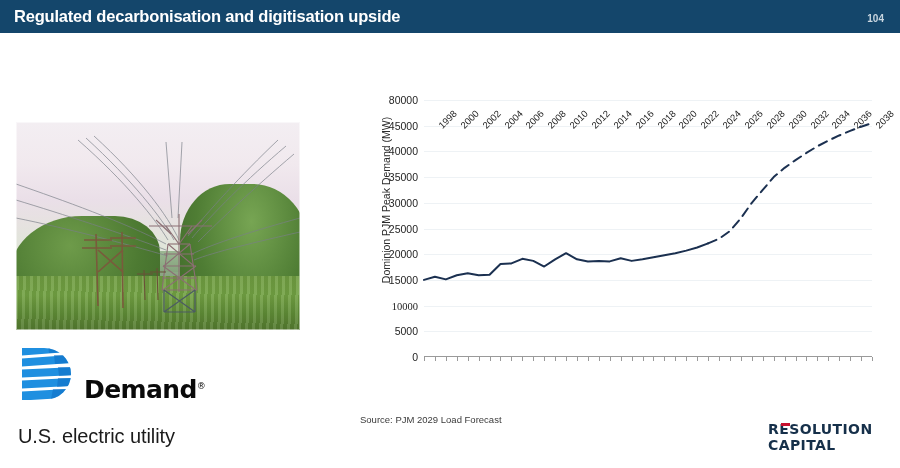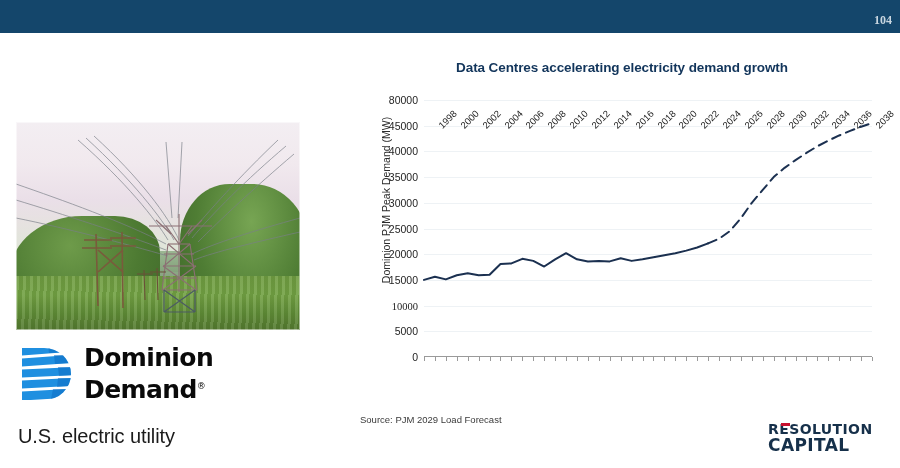--- a/index.html
+++ b/index.html
@@ -13,22 +13,22 @@
   .header{
     position:absolute;left:0;top:0;width:900px;height:33px;
     background:#14466b;
   }
   .header-title{
     position:absolute;left:14px;top:7px;
     font-size:16.5px;font-weight:bold;color:#ffffff;
     letter-spacing:-0.2px;white-space:nowrap;
   }
   .page-number{
-    position:absolute;right:8px;top:13px;
-    font-size:12px;color:#c9d6e0;font-weight:bold;font-family:Liberation Serif, serif;
+    position:absolute;right:16px;top:13px;
+    font-size:10px;color:#c9d6e0;font-weight:bold;
   }
   
   .photo{
     position:absolute;left:16px;top:122px;width:284px;height:208px;
     background:#ffffff;overflow:hidden;
   }
   .sky{
     position:absolute;left:0;top:0;width:100%;height:72%;
     background:linear-gradient(#f3eef2 0%, #f1e9ee 28%, #eadfe8 52%, #e6e2e0 68%, #dfe6d8 86%, #cfdcc2 100%);
   }
@@ -102,29 +102,30 @@
     position:absolute;left:8px;top:362px;
     font-size:9.5px;color:#3a3a3a;
   }
   
   .rc-logo{position:absolute;right:14px;bottom:14px;width:118px;height:34px;}
   .rc-line1,.rc-line2{
     font-family:"DejaVu Sans", sans-serif;
     font-weight:bold;color:#16304a;letter-spacing:0.4px;line-height:15px;
   }
   .rc-line1{font-size:14px;position:relative;display:inline-block;}
-  .rc-line2{font-size:17px;}
+  .rc-line2{font-size:14px;}
   .rc-bar{
     position:absolute;left:12.5px;top:1px;width:9px;height:2.5px;background:#c8102e;
   }
 </style>
 </head>
 <body>
 
 <div class="header">
+  <div class="header-title">Regulated decarbonisation and digitisation upside</div>
   <div class="page-number">104</div>
 </div>
 
 <div class="photo">
   <div class="sky"></div>
   <div class="trees-far"></div>
   <div class="hill-left"></div>
   <div class="hill-right"></div>
   <div class="grass"></div>
   <div class="grass-tex"></div>
@@ -194,29 +195,28 @@
       <g fill="#0d6ec4" opacity="0.55">
         <path d="M30,-2 L48,-2 L50,6 L31,7 z"></path>
         <path d="M36,9 L52,9 L54,17 L37,18 z"></path>
         <path d="M40,21 L56,21 L56,29 L41,30 z"></path>
         <path d="M40,32 L54,32 L52,40 L39,41 z"></path>
         <path d="M35,43 L50,43 L46,52 L33,53 z"></path>
       </g>
     </g>
   </svg>
   <div class="dom-text">
-    <span>Dominion</span><br>
+    <br>
     <span>Demand</span><span class="dom-reg">®</span>
   </div>
 </div>
 
 <div class="caption">U.S. electric utility</div>
 
 <div class="chart-wrap">
-  <div class="chart-title">Data Centres accelerating electricity demand growth</div>
   <div class="ylabel">Dominion PJM Peak Demand (MW)</div>
   <div class="plot" id="plot">
     <div class="axis-bottom"></div>
   <div class="ytick" style="top: 257px;">0</div>
       <div class="gridline" style="top: 231.3px;"></div>
       <div class="ytick" style="top: 231.3px;">5000</div>
       <div class="gridline" style="top: 205.6px;"></div>
       <div class="ytick" style="top: 205.6px; font-family: Liberation Serif, serif;">10000</div>
       <div class="gridline" style="top: 179.9px;"></div>
       <div class="ytick" style="top: 179.9px;">15000</div>

